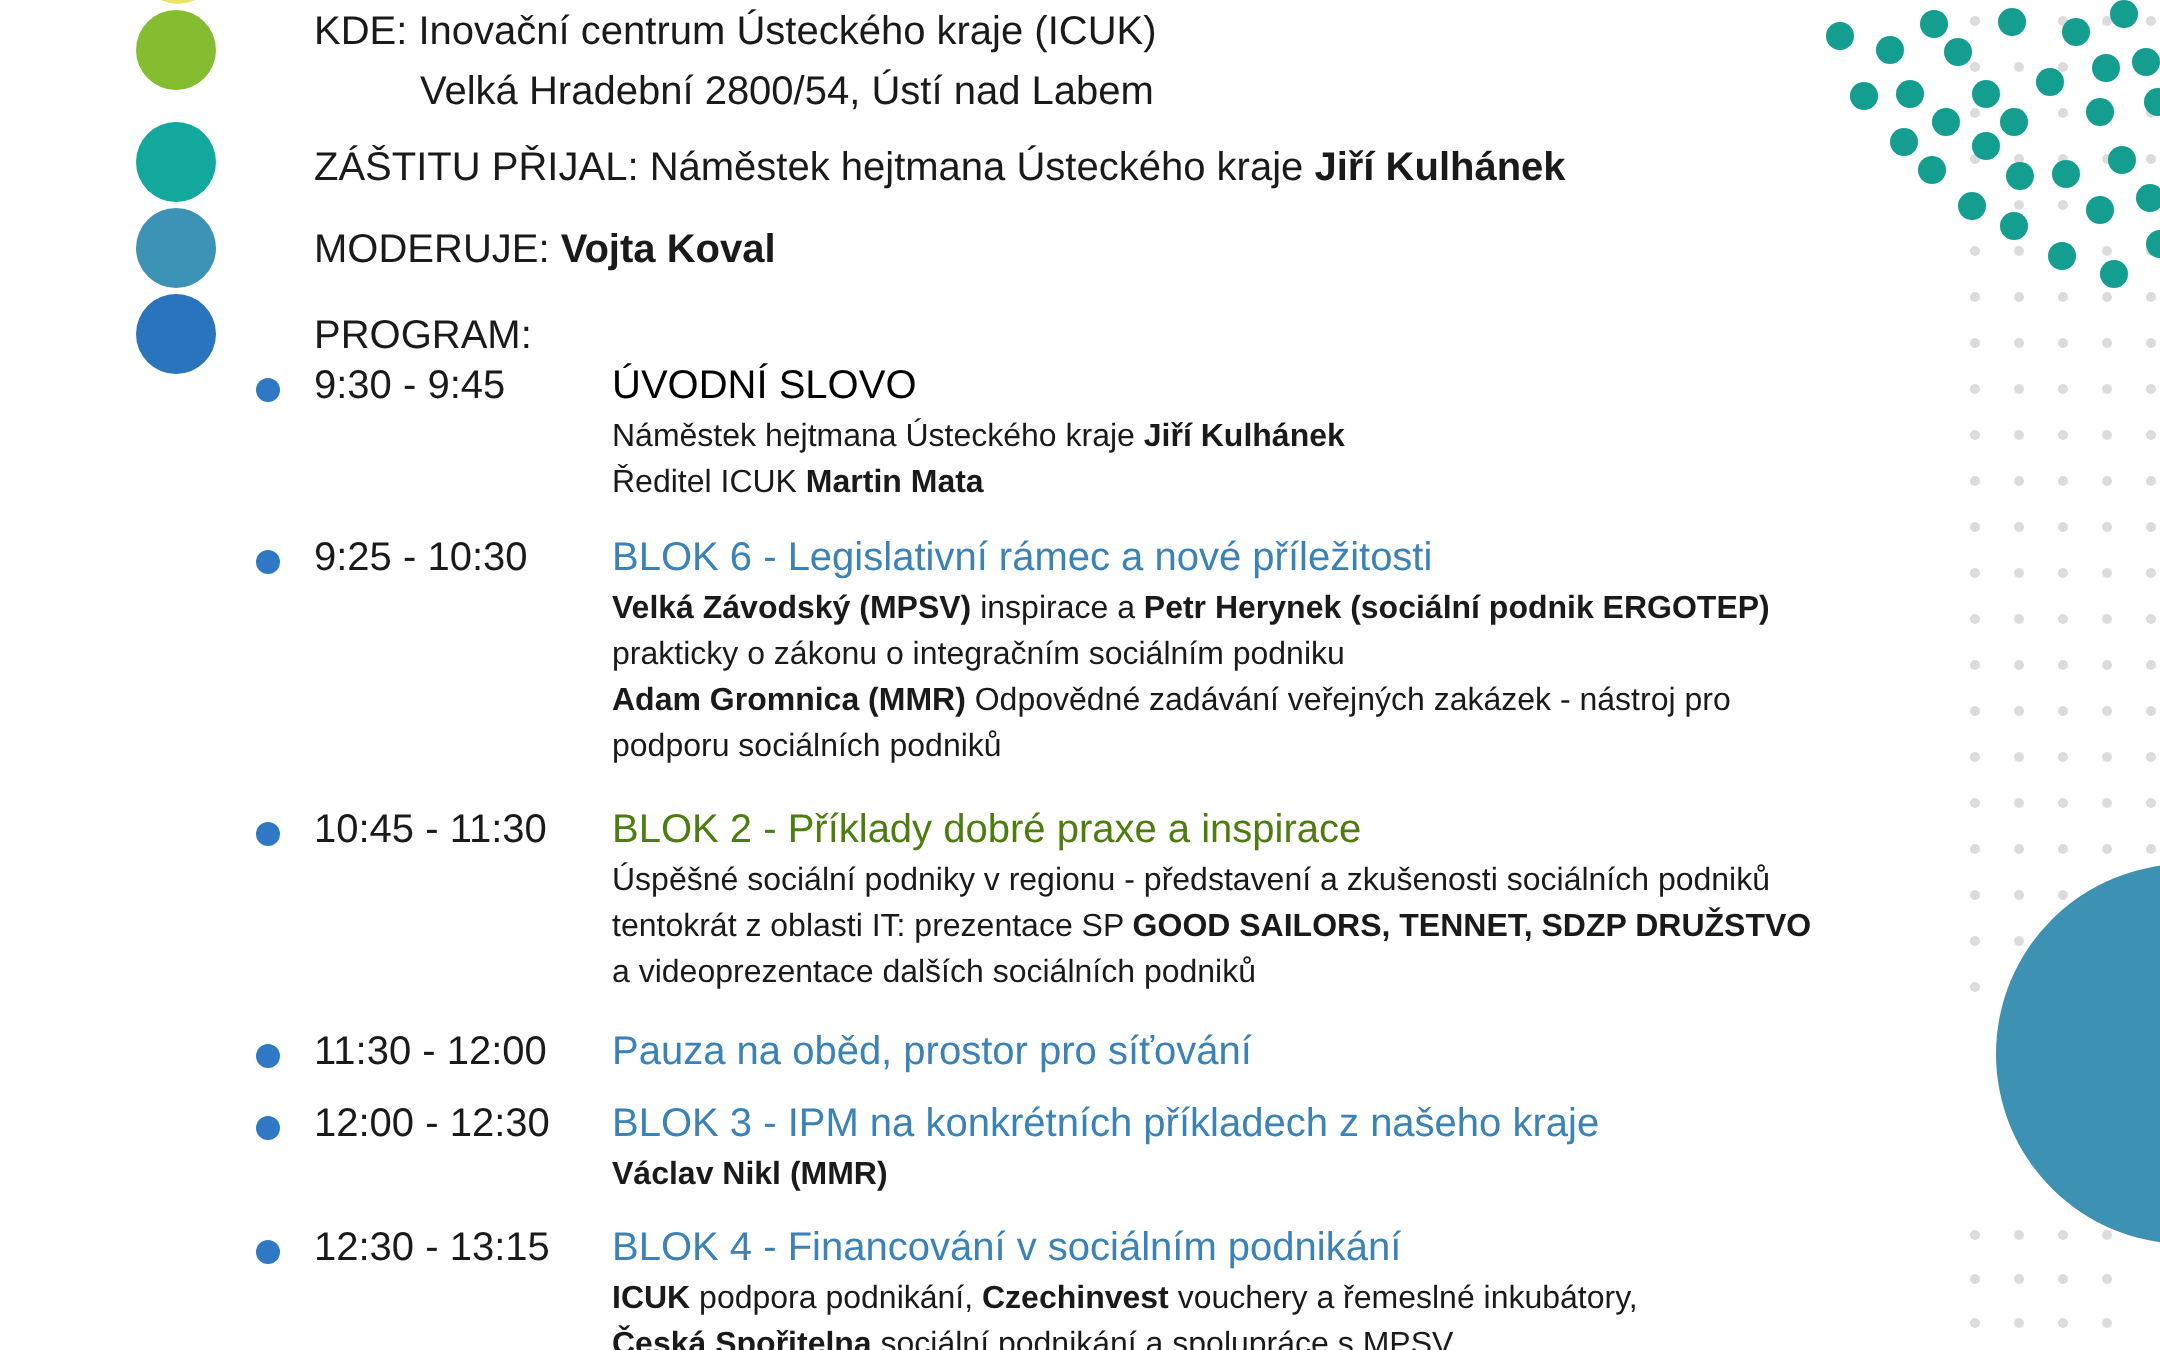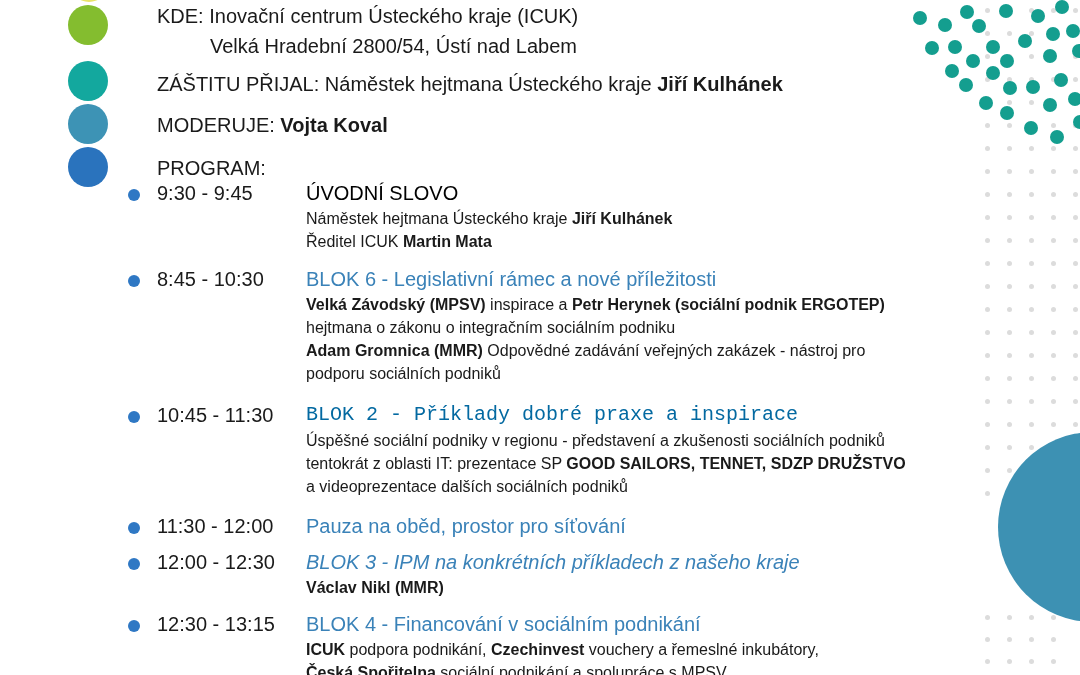--- a/index.html
+++ b/index.html
@@ -209,37 +209,37 @@
 
 <div class="info" style="top:156px;">PROGRAM:</div>
 
 <div id="program">
     <div class="small-dot" style="top: 189px; background: rgb(47, 120, 196);"></div>
     <div class="time" style="top: 181px;">9:30 - 9:45</div>
     <div class="title" style="top: 181px; color: #000000;">ÚVODNÍ SLOVO</div>
     <div class="desc" style="top: 207px;"><span>Náměstek hejtmana Ústeckého kraje </span><b>Jiří Kulhánek</b></div>
     <div class="desc" style="top: 230px;"><span>Ředitel ICUK </span><b>Martin Mata</b></div>
     <div class="small-dot" style="top: 275px; background: rgb(47, 120, 196);"></div>
-    <div class="time" style="top: 267px;">8:45 - 10:30</div>
+    <div class="time" style="top: 267px;">9:25 - 10:30</div>
     <div class="title" style="top: 267px; color: rgb(58, 130, 184);">BLOK 6 - Legislativní rámec a nové příležitosti</div>
     <div class="desc" style="top: 293px;"><b>Velká Závodský (MPSV)</b><span> inspirace a </span><b>Petr Herynek (sociální podnik ERGOTEP)</b></div>
-    <div class="desc" style="top: 316px;"><span>hejtmana o zákonu o integračním sociálním podniku</span></div>
+    <div class="desc" style="top: 316px;"><span>prakticky o zákonu o integračním sociálním podniku</span></div>
     <div class="desc" style="top: 339px;"><b>Adam Gromnica (MMR)</b><span> Odpovědné zadávání veřejných zakázek - nástroj pro</span></div>
     <div class="desc" style="top: 362px;"><span>podporu sociálních podniků</span></div>
     <div class="small-dot" style="top: 411px; background: rgb(47, 120, 196);"></div>
     <div class="time" style="top: 403px;">10:45 - 11:30</div>
-    <div class="title" style="top: 403px; color: #0369a1; font-family: Liberation Mono, monospace;">BLOK 2 - Příklady dobré praxe a inspirace</div>
+    <div class="title" style="top: 403px; color: #4d7c0f;">BLOK 2 - Příklady dobré praxe a inspirace</div>
     <div class="desc" style="top: 429px;"><span>Úspěšné sociální podniky v regionu - představení a zkušenosti sociálních podniků</span></div>
     <div class="desc" style="top: 452px;"><span>tentokrát z oblasti IT: prezentace SP </span><b>GOOD SAILORS, TENNET, SDZP DRUŽSTVO</b></div>
     <div class="desc" style="top: 475px;"><span>a videoprezentace dalších sociálních podniků</span></div>
     <div class="small-dot" style="top: 522px; background: rgb(47, 120, 196);"></div>
     <div class="time" style="top: 514px;">11:30 - 12:00</div>
     <div class="title" style="top: 514px; color: rgb(58, 130, 184);">Pauza na oběd, prostor pro síťování</div>
     <div class="small-dot" style="top: 558px; background: rgb(47, 120, 196);"></div>
     <div class="time" style="top: 550px;">12:00 - 12:30</div>
-    <div class="title" style="top: 550px; color: rgb(58, 130, 184); font-style: italic;">BLOK 3 - IPM na konkrétních příkladech z našeho kraje</div>
+    <div class="title" style="top: 550px; color: rgb(58, 130, 184);">BLOK 3 - IPM na konkrétních příkladech z našeho kraje</div>
     <div class="desc" style="top: 576px;"><b>Václav Nikl (MMR)</b></div>
     <div class="small-dot" style="top: 620px; background: rgb(47, 120, 196);"></div>
     <div class="time" style="top: 612px;">12:30 - 13:15</div>
     <div class="title" style="top: 612px; color: rgb(58, 130, 184);">BLOK 4 - Financování v sociálním podnikání</div>
     <div class="desc" style="top: 638px;"><b>ICUK</b><span> podpora podnikání, </span><b>Czechinvest</b><span> vouchery a řemeslné inkubátory,</span></div>
     <div class="desc" style="top: 661px;"><b>Česká Spořitelna</b><span> sociální podnikání a spolupráce s MPSV</span></div>
   </div>
 
 </body></html>

